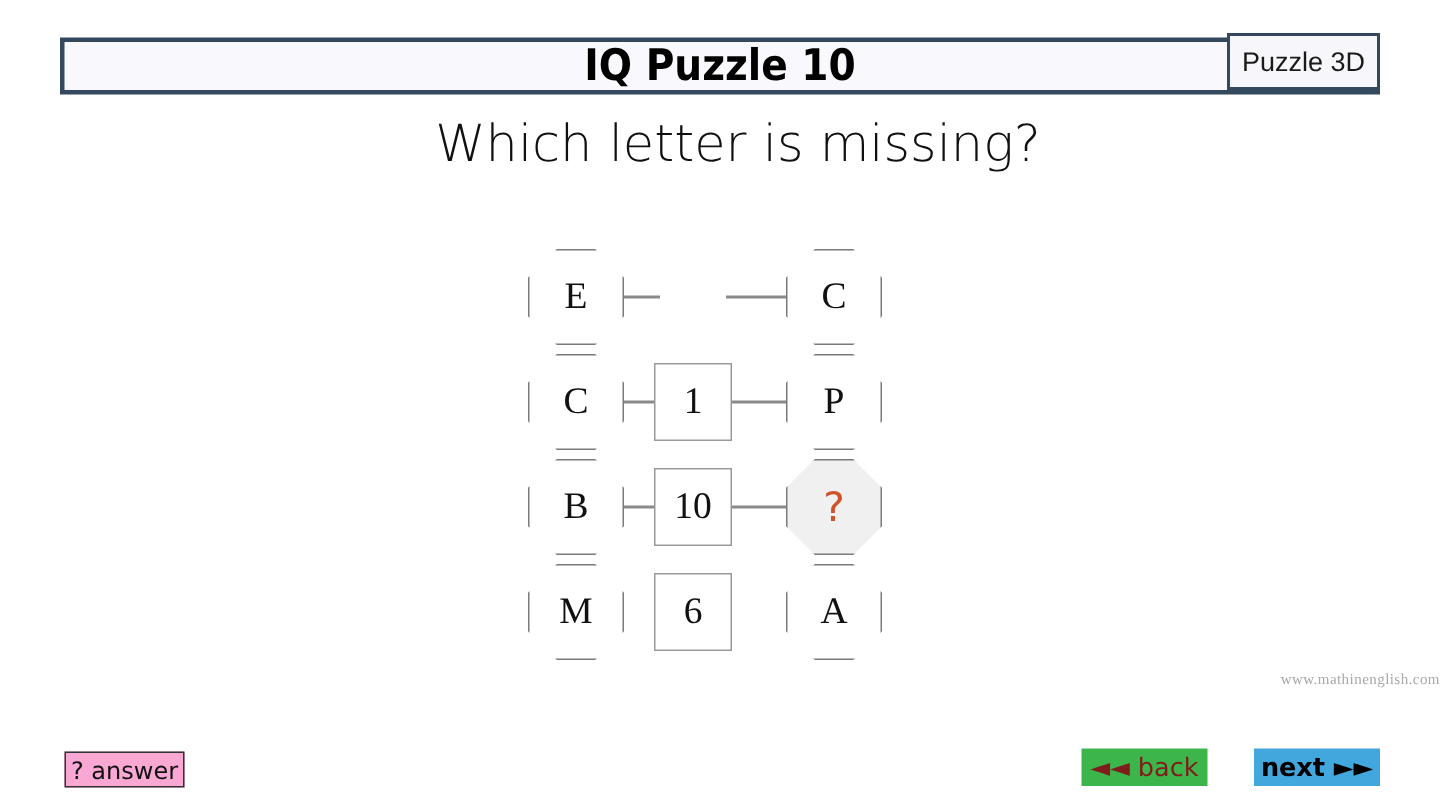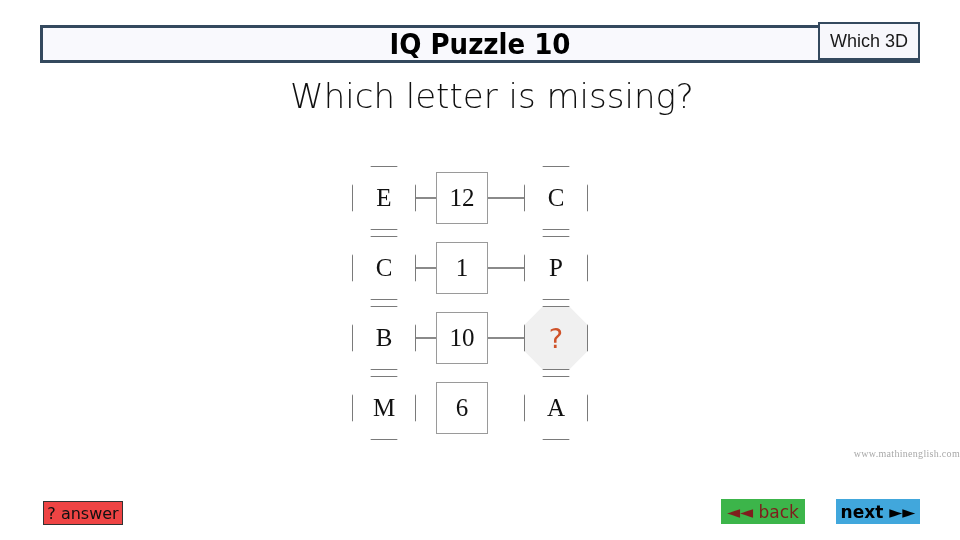--- a/index.html
+++ b/index.html
@@ -161,21 +161,21 @@
     justify-content: center;
     font-family: "DejaVu Sans", sans-serif;
     white-space: nowrap;
     cursor: pointer;
   }
   #answer-button {
     left: 43px;
     top: 501px;
     width: 80px;
     height: 24px;
-    background: #ef4444;
+    background: #f9a8d4;
     border: 1px solid #333333;
     font-size: 16px;
     color: #111111;
   }
   #back-button {
     left: 721px;
     top: 499px;
     width: 84px;
     height: 25px;
     background: #3cb54a;
@@ -196,35 +196,32 @@
   }
 </style>
 </head>
 <body>
 
 <div id="title-bar">
   <div id="title-text">IQ Puzzle 10</div>
 </div>
 
 <div id="level-box">
-  <span id="level-text">Which 3D</span>
+  <span id="level-text">Puzzle 3D</span>
 </div>
 
 <div id="question-text">Which letter is missing?</div>
 
 <div id="puzzle">
 
   <div class="puz-row">
     <div class="connector conn-left"></div>
     <div class="connector conn-right"></div>
     <div class="cell oct oct-left">
       <span>E</span>
-    </div>
-    <div class="cell sq">
-      <span>12</span>
     </div>
     <div class="cell oct oct-right">
       <span>C</span>
     </div>
   </div>
 
   <div class="puz-row">
     <div class="connector conn-left"></div>
     <div class="connector conn-right"></div>
     <div class="cell oct oct-left">

